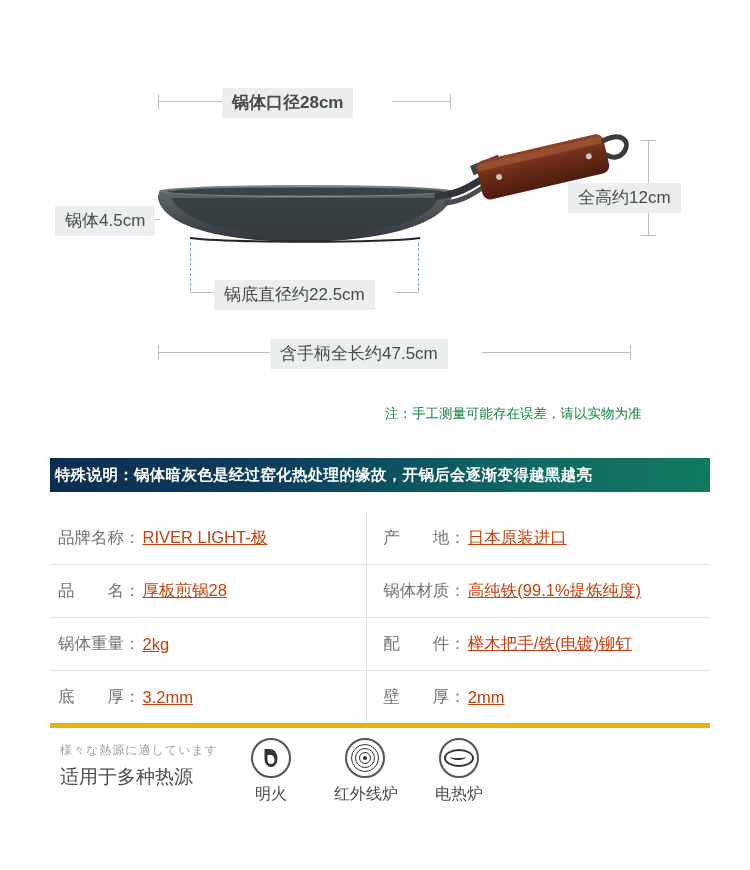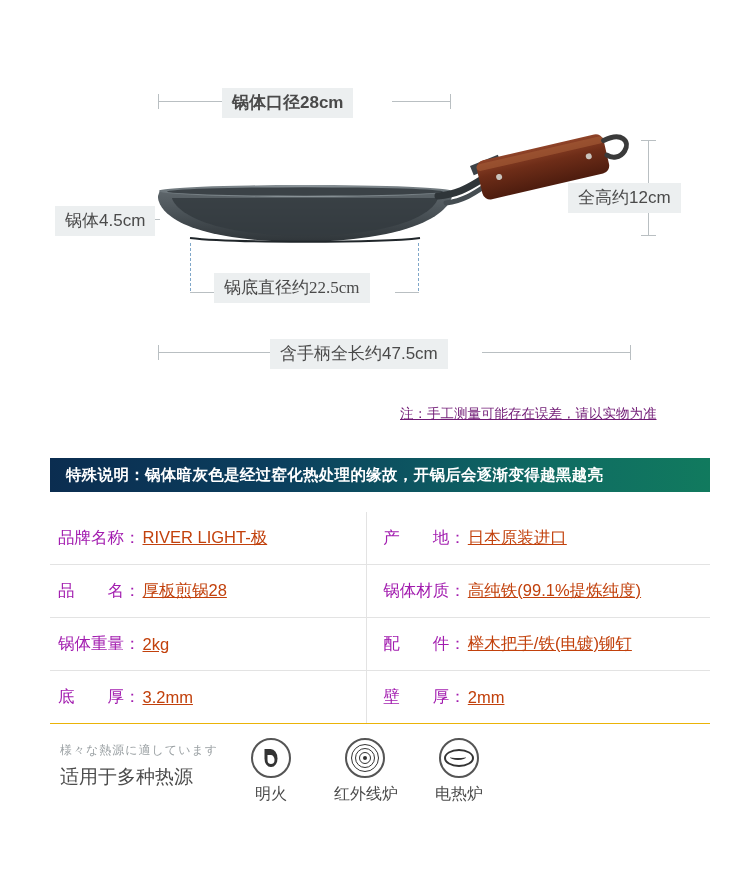--- a/index.html
+++ b/index.html
@@ -41,41 +41,41 @@
   .pan-wrap{position:absolute;left:0;top:0;width:750px;height:430px;}
 
   
   .note-bar{
     position:absolute;left:50px;top:458px;width:660px;height:34px;
     background:linear-gradient(90deg,#0b2d50 0%,#0b3f5e 35%,#0f6b63 75%,#117a5e 100%);
     color:#ffffff;
     font-size:15.5px;
     font-weight:bold;
     display:flex;align-items:center;
-    padding-left:16px;
+    padding-left:5px;
     box-sizing:border-box;
     letter-spacing:0.3px;
   }
 
   
   .spec-table{
     position:absolute;left:50px;top:512px;width:660px;
     border-collapse:collapse;
     font-size:16.5px;
     color:#333;
   }
   .spec-table td{
     height:52px;
     border-bottom:1px solid #e3e3e3;
     vertical-align:middle;
     padding:0 4px;
   }
-  .spec-table tr:last-child td{border-bottom:1px solid #eab308;}
+  .spec-table tr:last-child td{border-bottom:5px solid #eab308;}
   .cell{display:flex;align-items:center;}
-  .k{color:#a21caf;white-space:pre;}
+  .k{color:#737373;white-space:pre;}
   .v{color:#c2410c;margin-left:2px;text-decoration:underline;}
   .col-left{width:48%;padding-left:8px !important;}
   .col-right{width:52%;padding-left:16px !important;border-left:1px solid #e3e3e3;}
 
   
   .heat{
     position:absolute;left:50px;top:738px;width:660px;height:80px;
   }
   .heat-jp{
     position:absolute;left:10px;top:4px;
@@ -132,22 +132,22 @@
   .ceramic{
     position:absolute;left:50%;top:50%;transform:translate(-50%,-50%);
     width:22px;height:22px;border:2px solid #333;border-radius:50%;
   }
   .ceramic:after{
     content:"";position:absolute;left:5px;top:5px;width:8px;height:8px;
     border:2px solid #333;border-radius:50%;
   }
 
   .footnote{
-    position:absolute;left:400px;top:405px;
-    font-size:13.5px;color:#701a75;white-space:nowrap;text-decoration:underline;
+    position:absolute;left:385px;top:405px;
+    font-size:13.5px;color:#15803d;white-space:nowrap;
   }
 </style>
 </head>
 <body>
 
 <div class="diagram">
 
   <div class="hline" style="left:158px;top:101px;width:120px;"></div>
   <div class="hline" style="left:392px;top:101px;width:58px;"></div>
   <div class="vtick" style="left:158px;top:94px;height:15px;"></div>
@@ -203,21 +203,21 @@
 
   <div class="vtick" style="left:648px;top:140px;height:95px;background:#b9bfc2;"></div>
   <div class="hline" style="left:641px;top:140px;width:15px;"></div>
   <div class="hline" style="left:641px;top:235px;width:15px;"></div>
   <div class="dim-label" style="left:568px;top:183px;">全高约12cm</div>
 
   <div class="dash-v" style="left:190px;top:243px;height:48px;"></div>
   <div class="dash-v" style="left:418px;top:243px;height:48px;"></div>
   <div class="hline" style="left:190px;top:292px;width:25px;"></div>
   <div class="hline" style="left:395px;top:292px;width:24px;"></div>
-  <div class="dim-label" style="left:214px;top:273px;font-family:Liberation Serif, serif;">锅底直径约22.5cm</div>
+  <div class="dim-label" style="left:214px;top:280px;">锅底直径约22.5cm</div>
 
   <div class="hline" style="left:158px;top:352px;width:112px;"></div>
   <div class="hline" style="left:482px;top:352px;width:148px;"></div>
   <div class="vtick" style="left:158px;top:345px;height:15px;"></div>
   <div class="vtick" style="left:630px;top:345px;height:15px;"></div>
   <div class="dim-label" style="left:270px;top:339px;">含手柄全长约47.5cm</div>
 
   <div class="footnote">注：手工测量可能存在误差，请以实物为准</div>
 </div>
 

